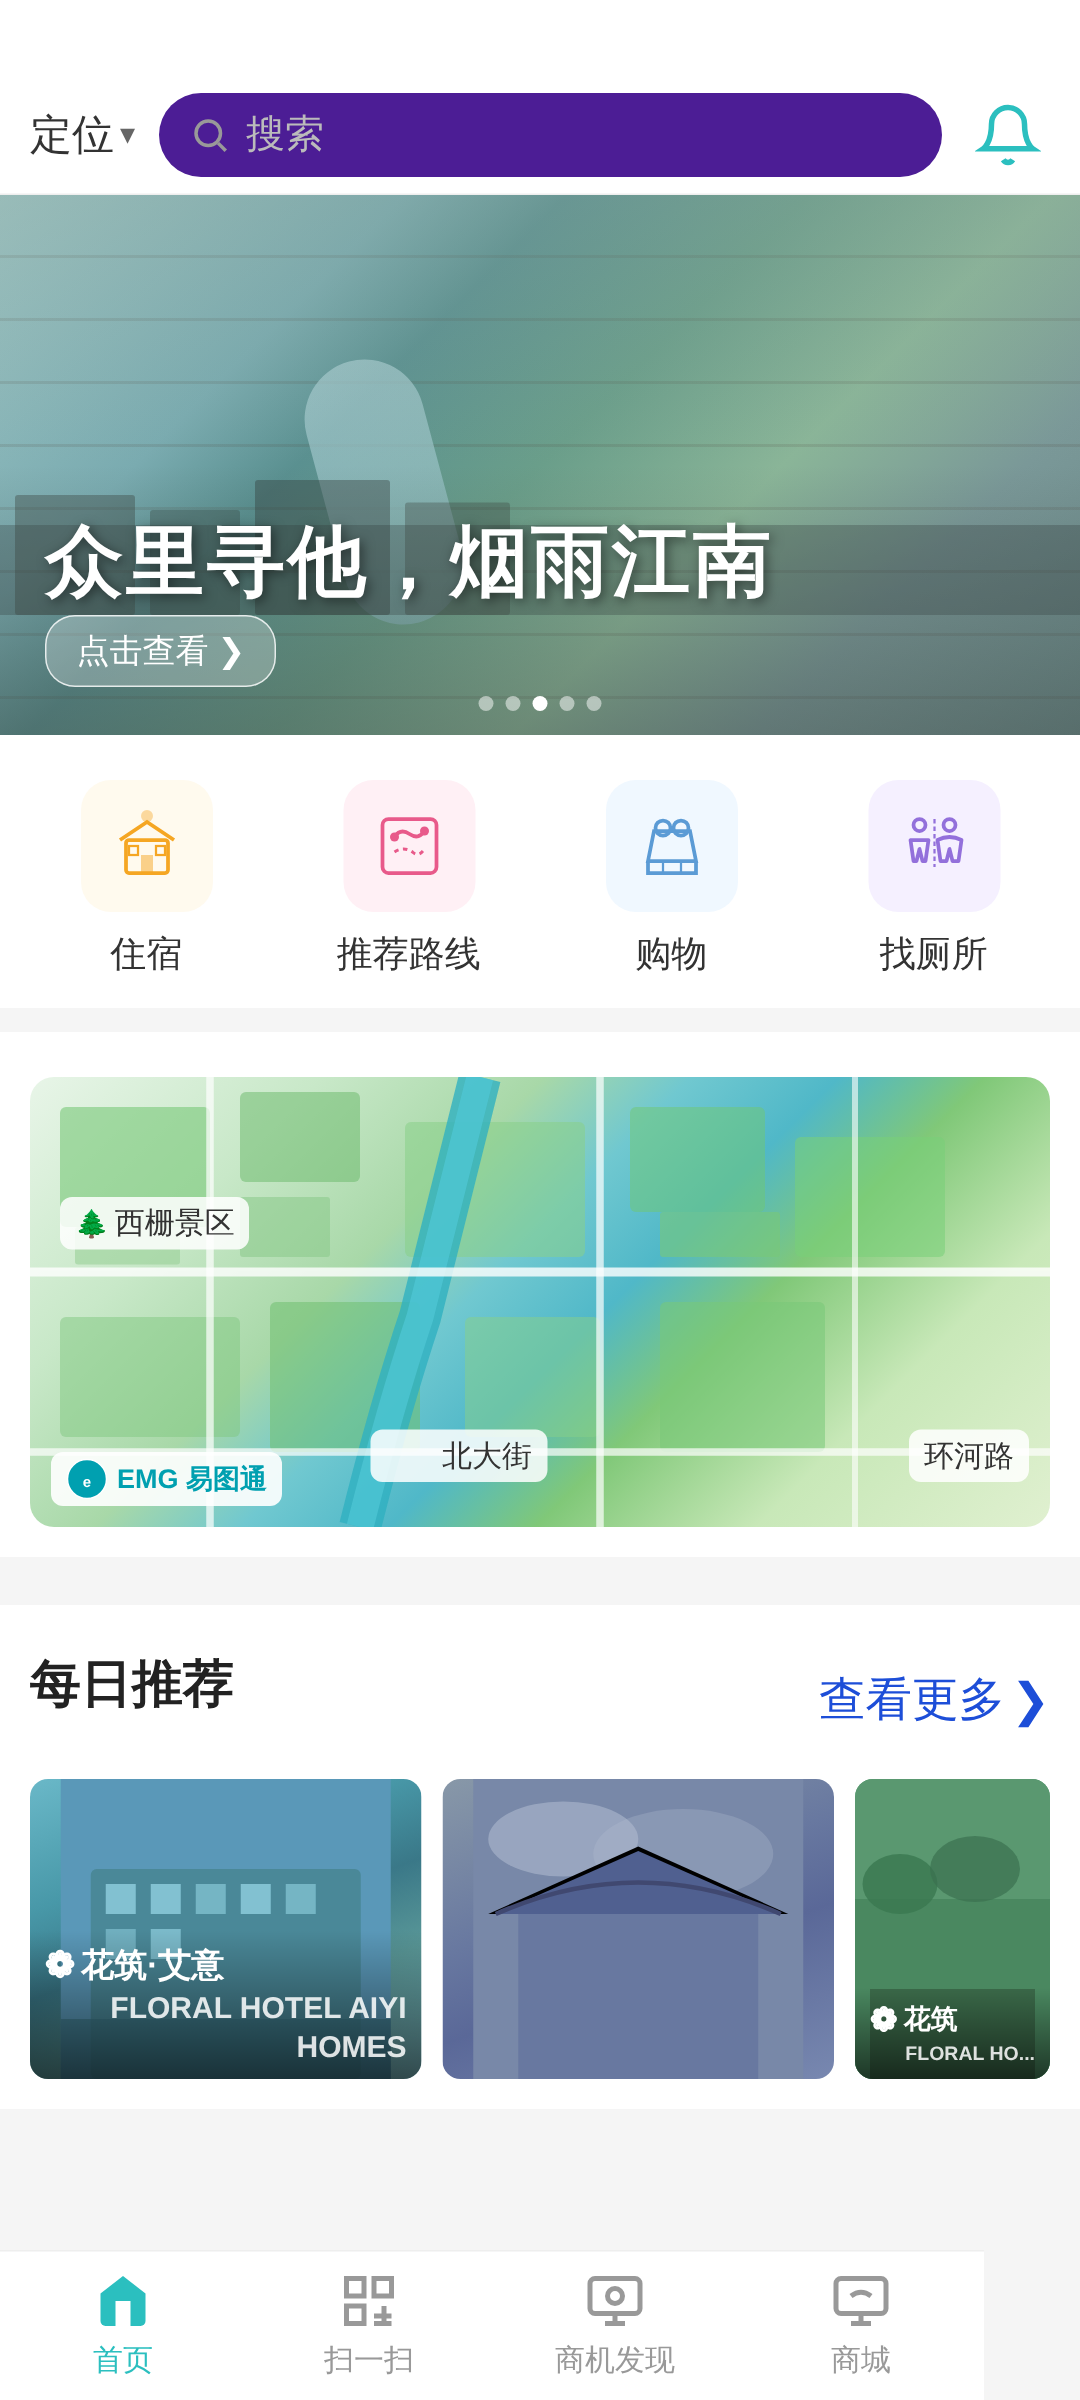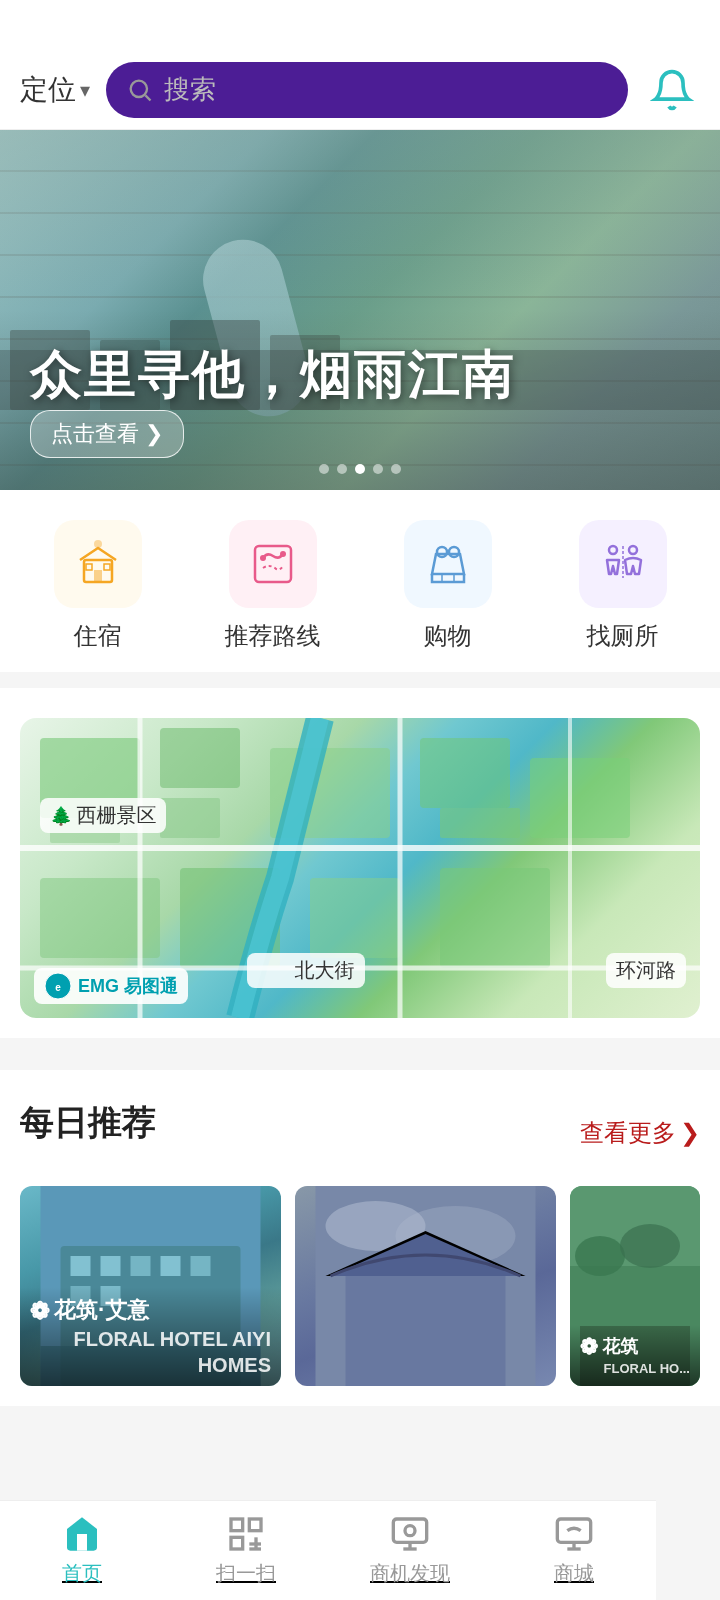--- a/index.html
+++ b/index.html
@@ -205,21 +205,21 @@
       background: #fff;
       padding: 30px 20px 20px;
       text-align: right;
     }
     .section-header {
       display: flex; justify-content: space-between; align-items: center;
       margin-bottom: 20px;
     }
     .more-link {
       display: flex; align-items: center; gap: 4px;
-      color: #b91c1c; font-size: 24px;
+      color: #1d4ed8; font-size: 31px;
     }
     .cards-row {
       display: flex; gap: 14px;
       overflow: hidden;
     }
     .card {
       flex: 1;
       min-width: 0;
       border-radius: 12px;
       overflow: hidden;
@@ -254,21 +254,20 @@
     }
 
     
     .bottom-nav {
       position: fixed;
       bottom: 0; left: 0; width: 656px;
       height: 100px;
       background: #fff;
       border-top: 1px solid #eee;
       display: flex;
-      text-decoration: underline;
     }
     .nav-item {
       flex: 1;
       display: flex; flex-direction: column; align-items: center; justify-content: center;
       gap: 6px;
       font-size: 22px;
       color: #999;
     }
     .nav-item.active { color: #2bbfbf; }
     .nav-label { font-size: 20px; }

